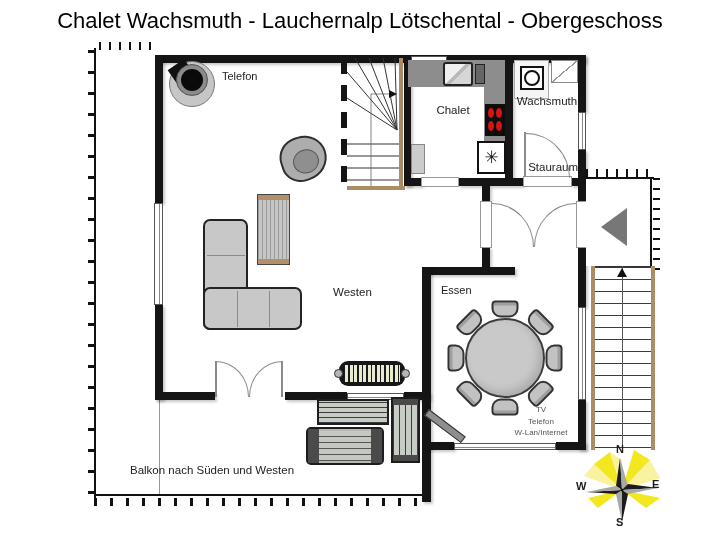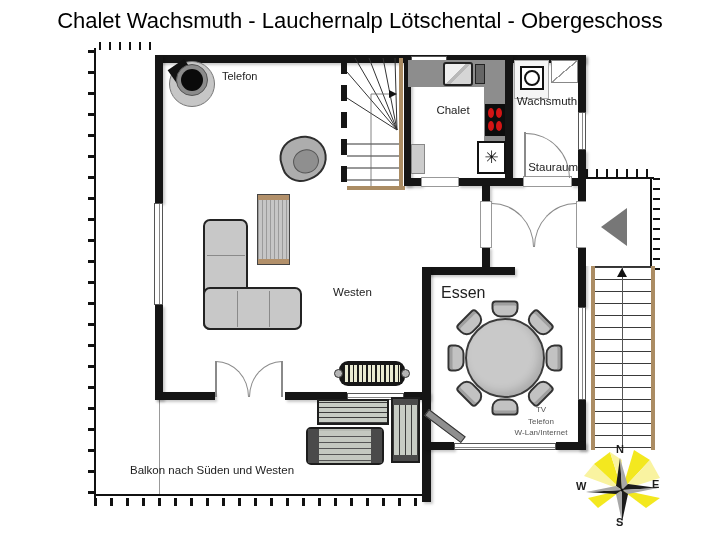--- a/index.html
+++ b/index.html
@@ -217,21 +217,21 @@
     <div class="abs" style="left:31px;top:0;width:1px;height:184px;background:#555;"></div>
     <div class="abs" style="left:26px;top:2px;width:0;height:0;border-left:5px solid transparent;
                 border-right:5px solid transparent;border-bottom:9px solid #111;"></div>
   </div>
 
   <div class="lbl" style="left:222px;top:70px;font-size:11px;">Telefon</div>
   <div class="lbl" style="left:424px;top:104px;width:58px;text-align:center;font-size:11.5px;">Chalet</div>
   <div class="lbl" style="left:516px;top:95px;width:62px;text-align:center;font-size:11.5px;">Wachsmuth</div>
   <div class="lbl" style="left:516px;top:113px;width:62px;text-align:right;font-size:11.5px;margin-top:48px;">Stauraum</div>
   <div class="lbl" style="left:333px;top:286px;font-size:11.5px;">Westen</div>
-  <div class="lbl" style="left:441px;top:284px;font-size:16px;text-align:right;">Essen</div>
+  <div class="lbl" style="left:441px;top:284px;font-size:11px;text-align:right;">Essen</div>
   <div class="lbl amen" style="left:500px;top:404px;width:82px;text-align:center;font-size:8px;color:#555;line-height:11.5px;">
     <span>TV</span>
     <span>Telefon</span>
     <span>W-Lan/Internet</span>
   </div>
 
   <div class="lbl" style="left:130px;top:464px;font-size:11.5px;">Balkon nach Süden und Westen</div>
 
   <div class="abs" style="left:575px;top:443px;width:96px;height:92px;">
     <svg width="96" height="92" viewBox="0 0 96 92">

